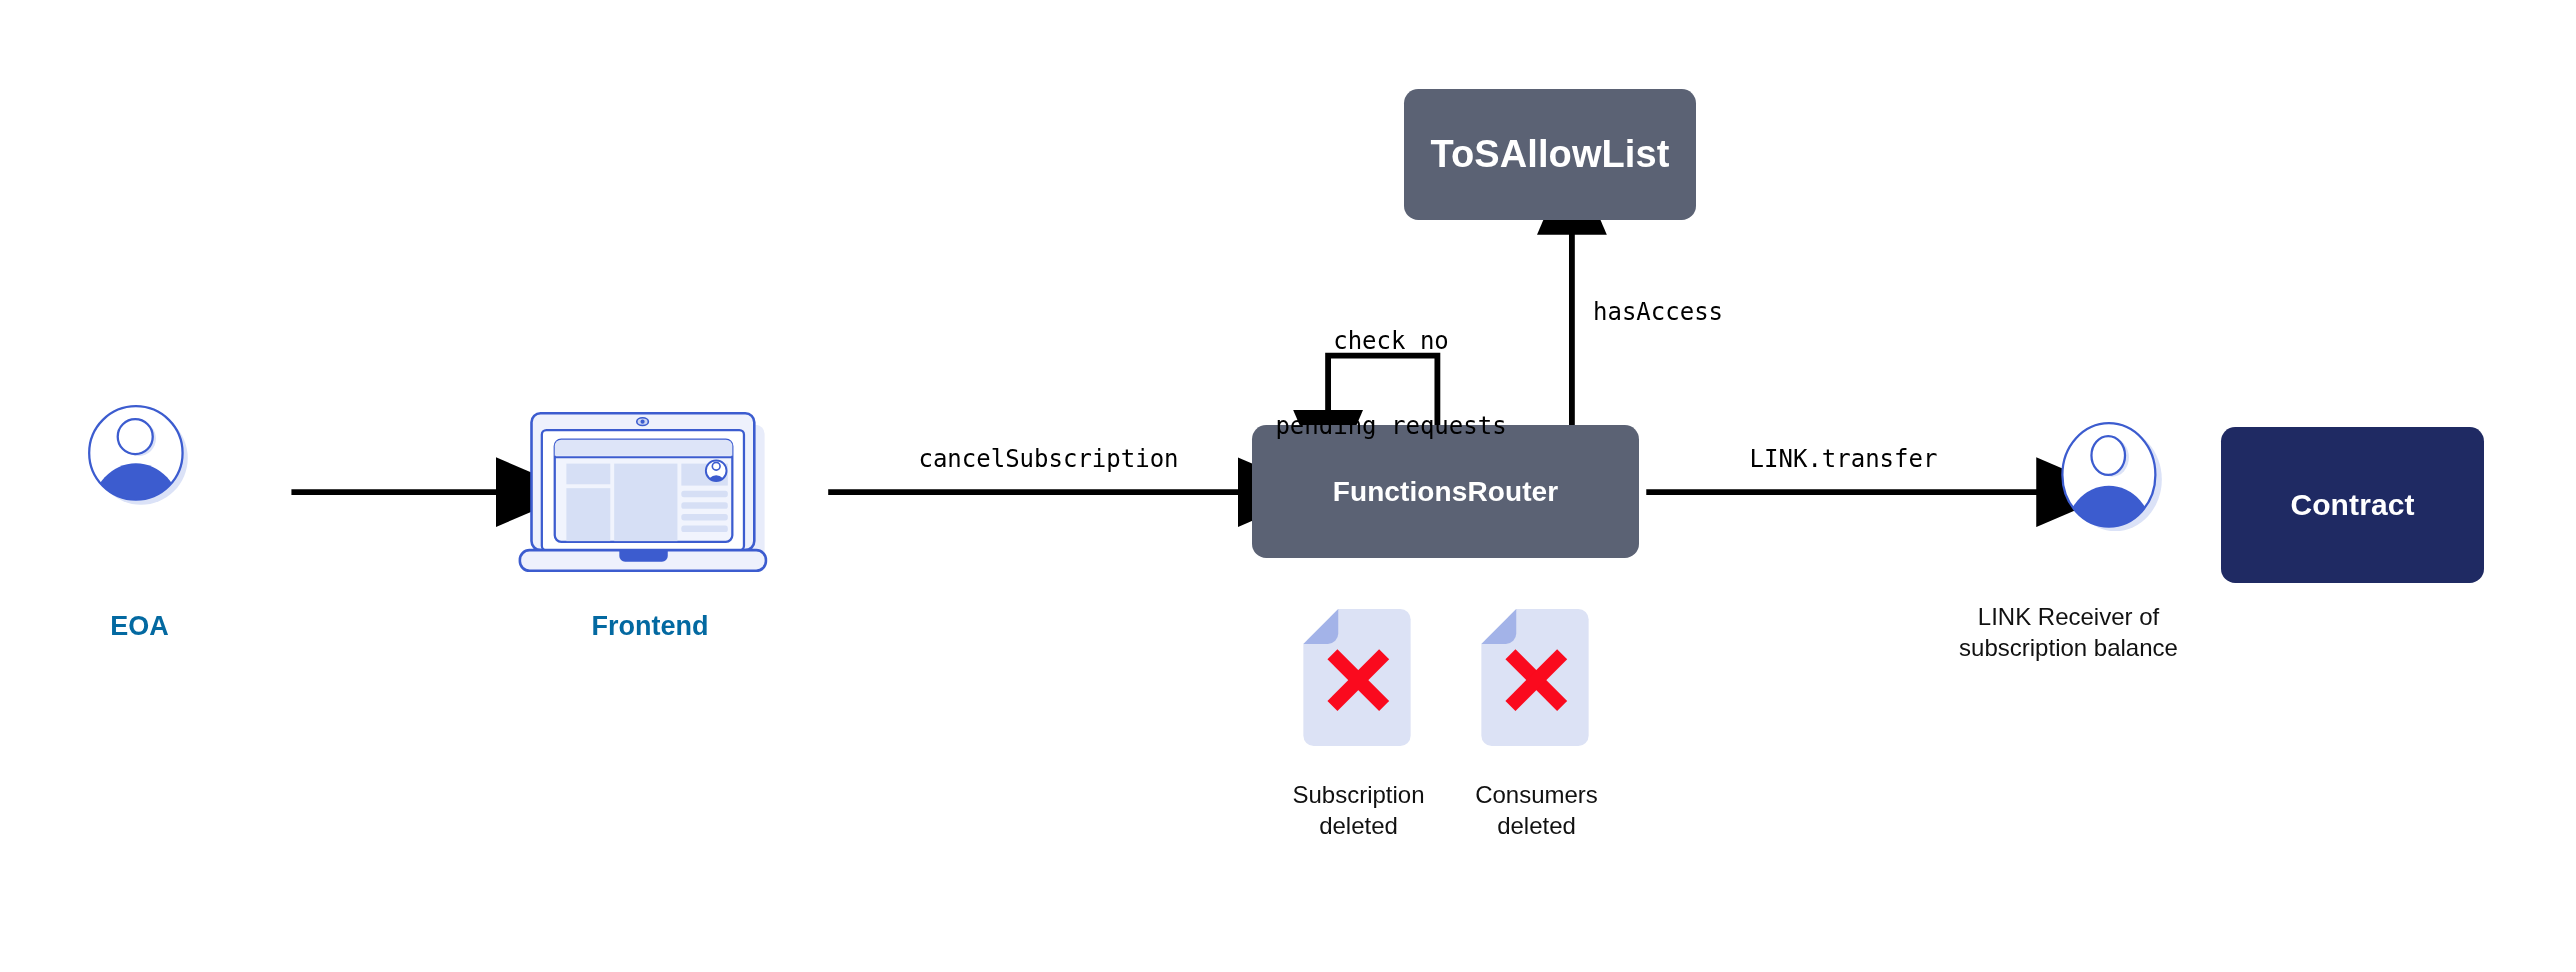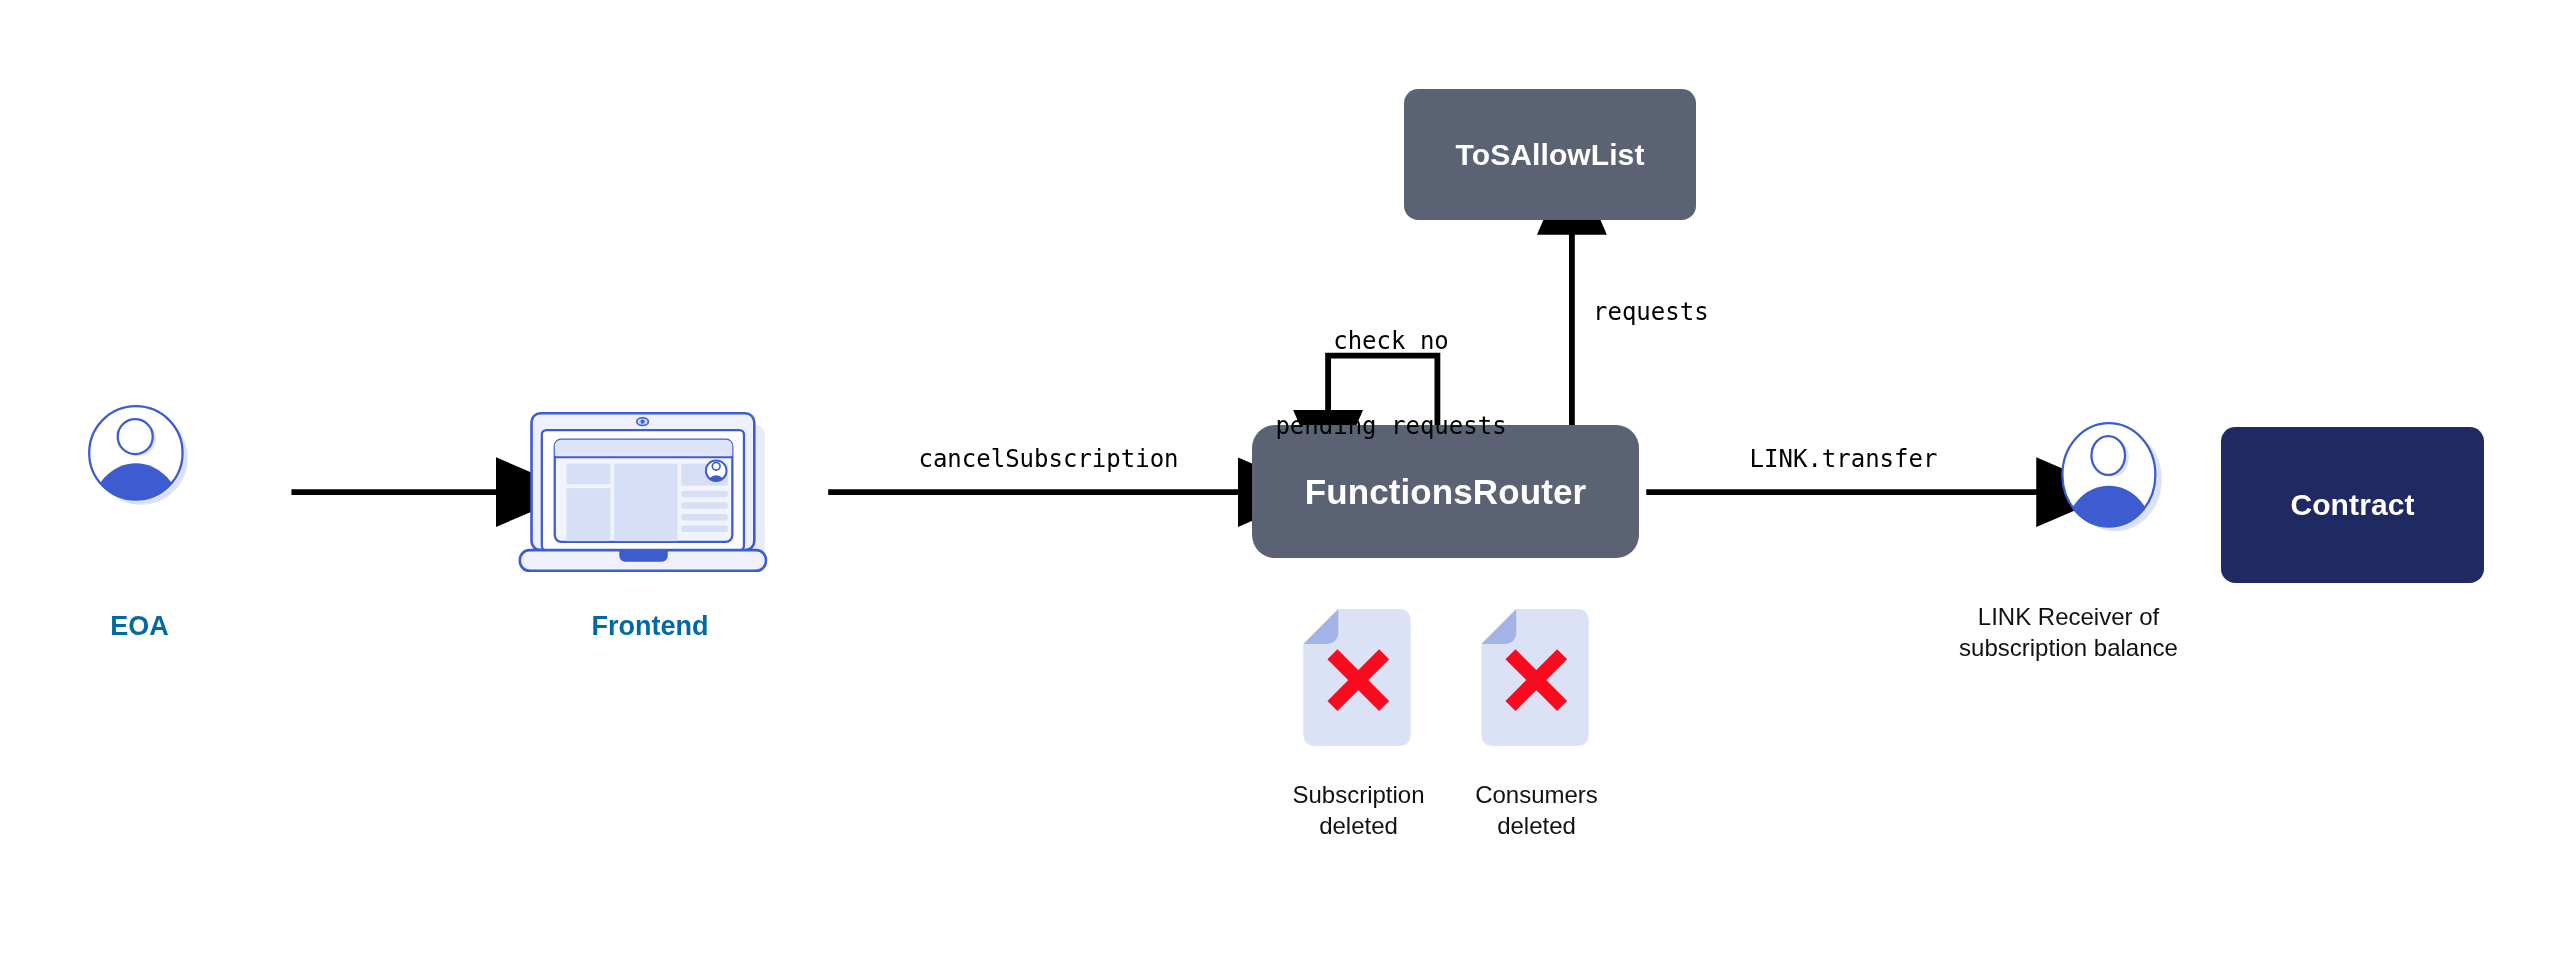--- a/index.html
+++ b/index.html
@@ -28,28 +28,27 @@
     border-radius: 14.2px;
     color: #ffffff;
     font-weight: bold;
     letter-spacing: 0.1px;
     text-align: center;
   }
   #box-tos-allowlist {
     left: 1404px; top: 89px;
     width: 292px; height: 131px;
     background: #5b6274;
-    font-size: 30px;
+    font-size: 38px;
   }
   #box-functions-router {
     left: 1252px; top: 425px;
     width: 387px; height: 133px;
     background: #5b6274;
-    font-size: 35px;
-    border-radius: 23px;
+    font-size: 28px;
   }
   #box-contract {
     left: 2221px; top: 427px;
     width: 263px; height: 156px;
     background: #1f2a63;
     font-size: 30px;
   }
 
   
   .caption-bold {
@@ -197,21 +196,21 @@
 
   <div id="box-functions-router" class="abs node-box">
     <span>FunctionsRouter</span>
   </div>
 
   <div class="abs edge-label" style="left:1197px; top:270px; width:388px;text-align:center;">
     <div>check no</div>
     <div>pending requests</div>
   </div>
 
-  <div class="abs edge-label" style="left:1593px; top:298px; width:207px; text-align:left;">requests</div>
+  <div class="abs edge-label" style="left:1593px; top:298px; width:207px; text-align:left;">hasAccess</div>
 
   <div id="box-tos-allowlist" class="abs node-box">
     <span>ToSAllowList</span>
   </div>
 
   <div class="abs edge-label" style="left:1682px; top:445px; width:323px;">LINK.transfer</div>
 
   <div class="abs" style="left:1302px; top:609px; width:110px;">
     <span class="icon-wrap">
       <svg width="110" height="137" viewBox="0 0 170 212" xmlns="http://www.w3.org/2000/svg">

